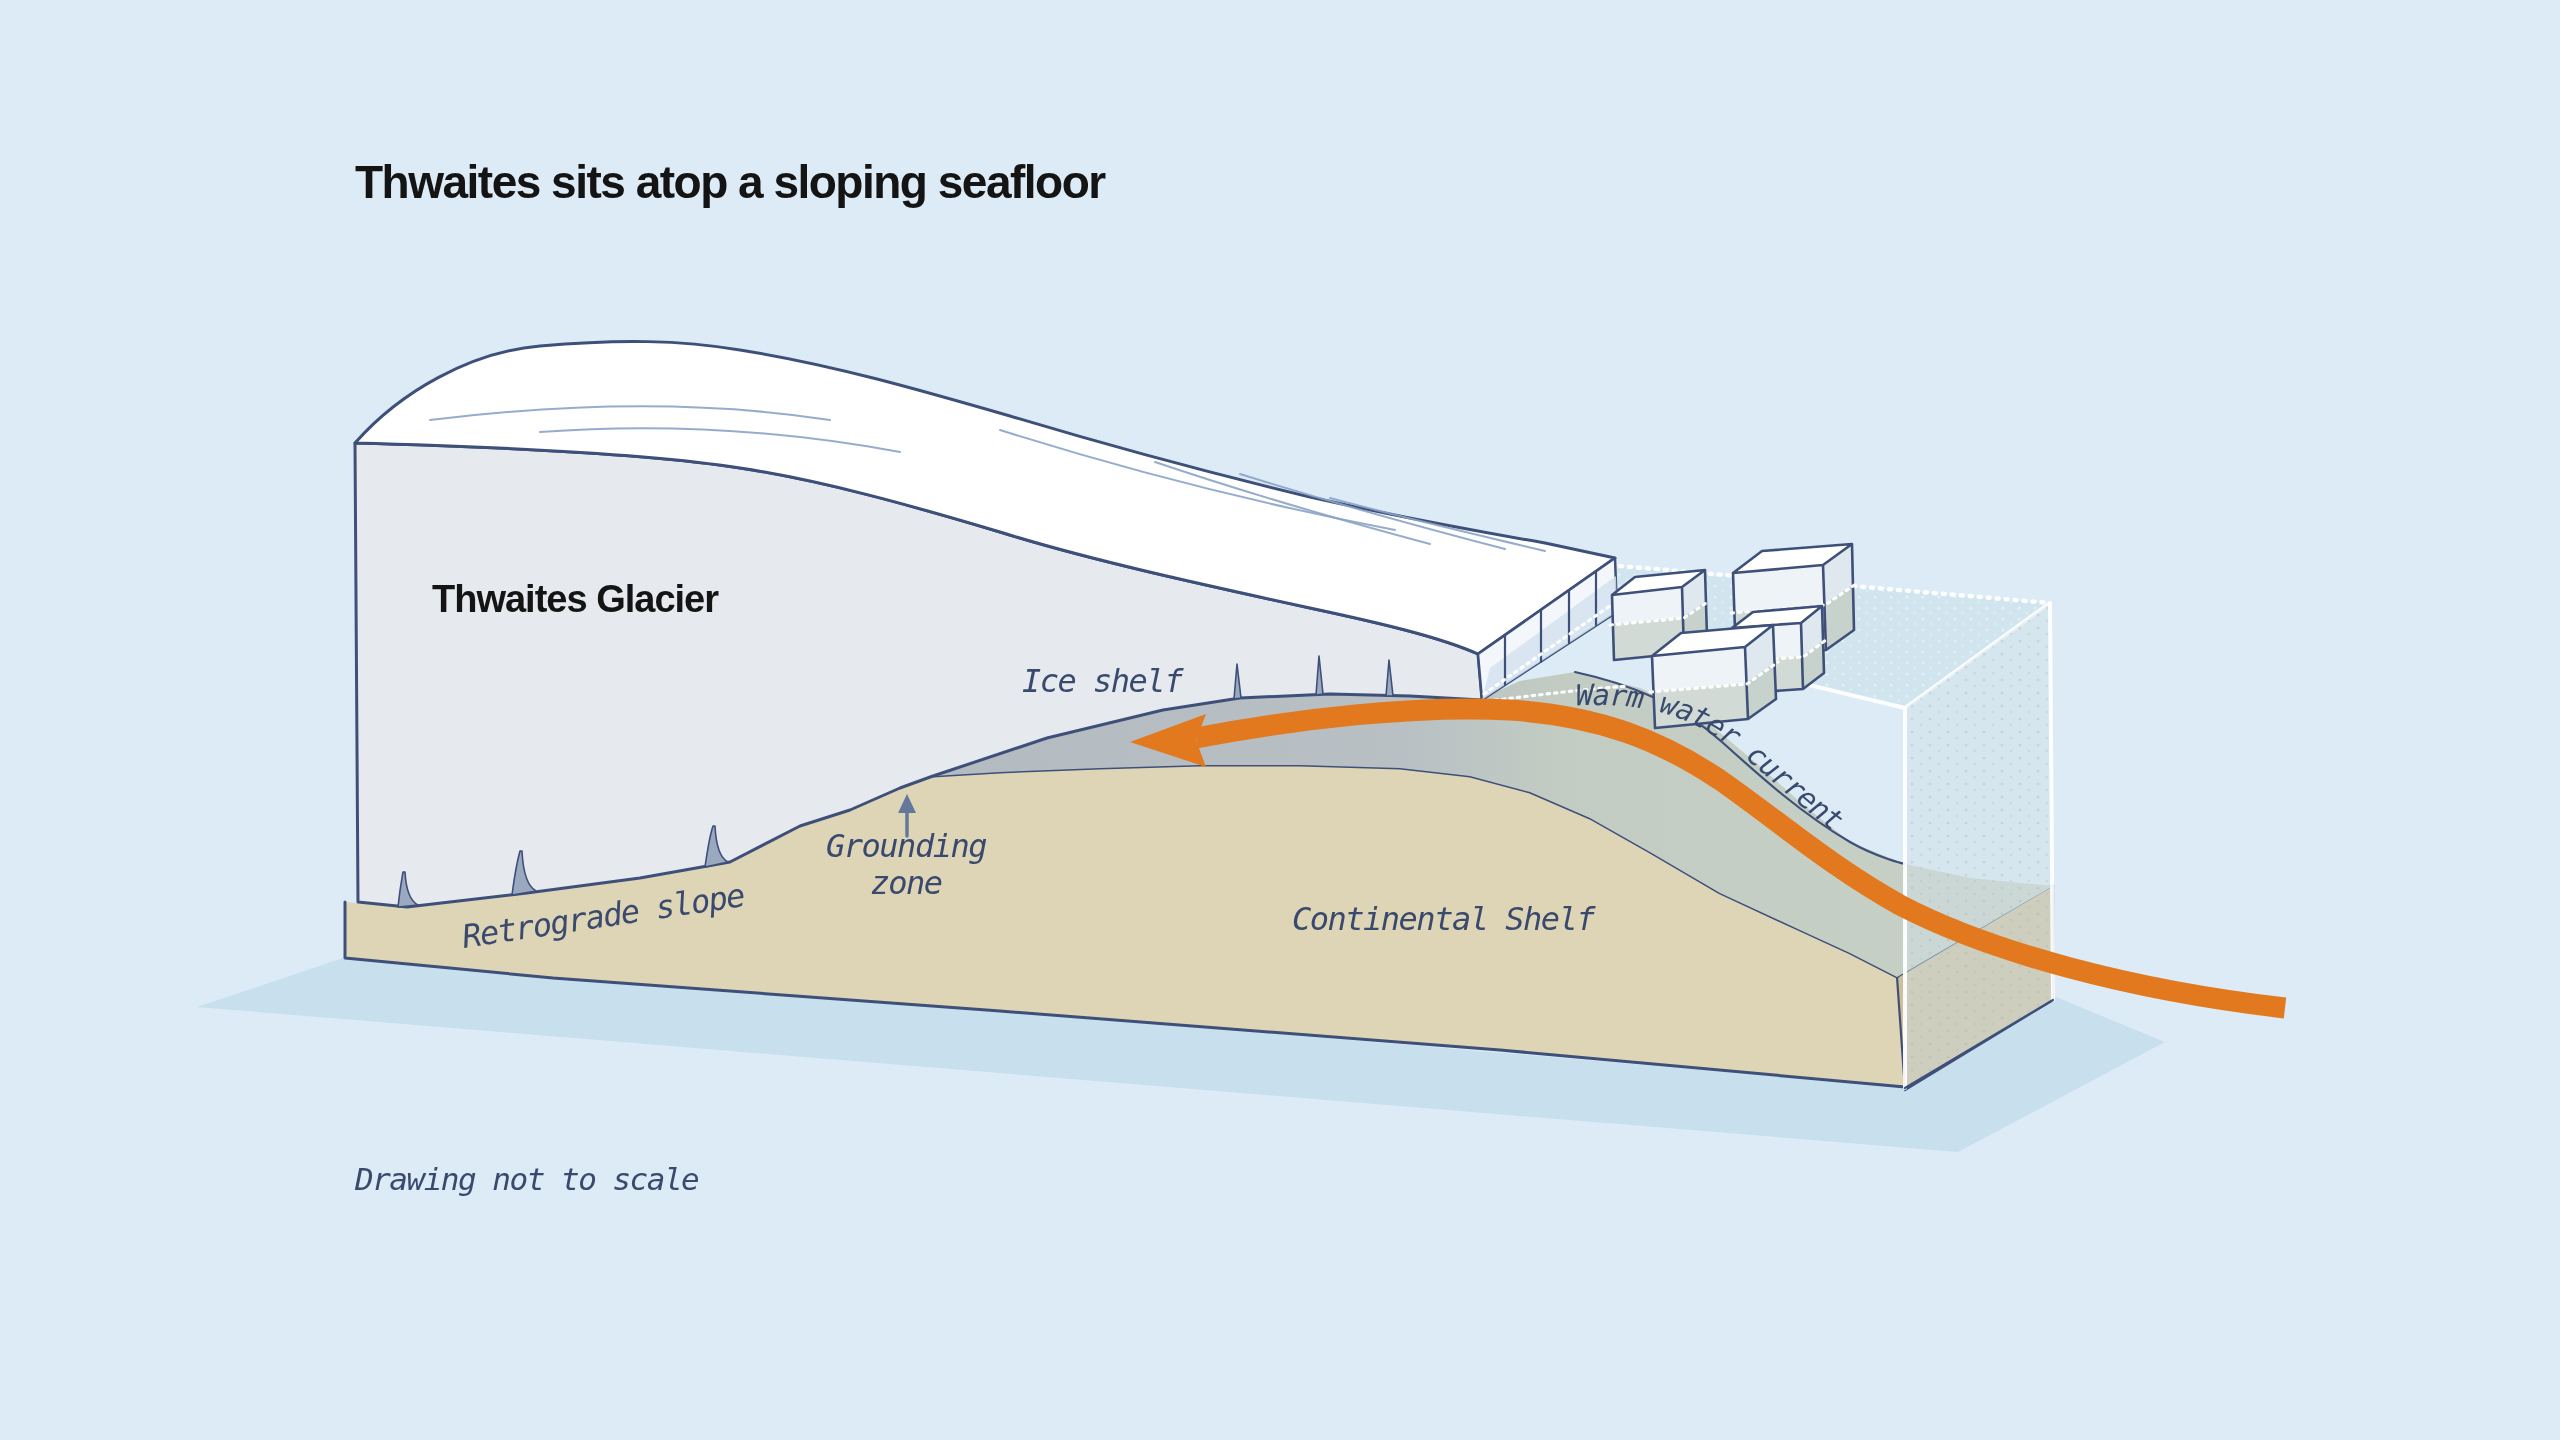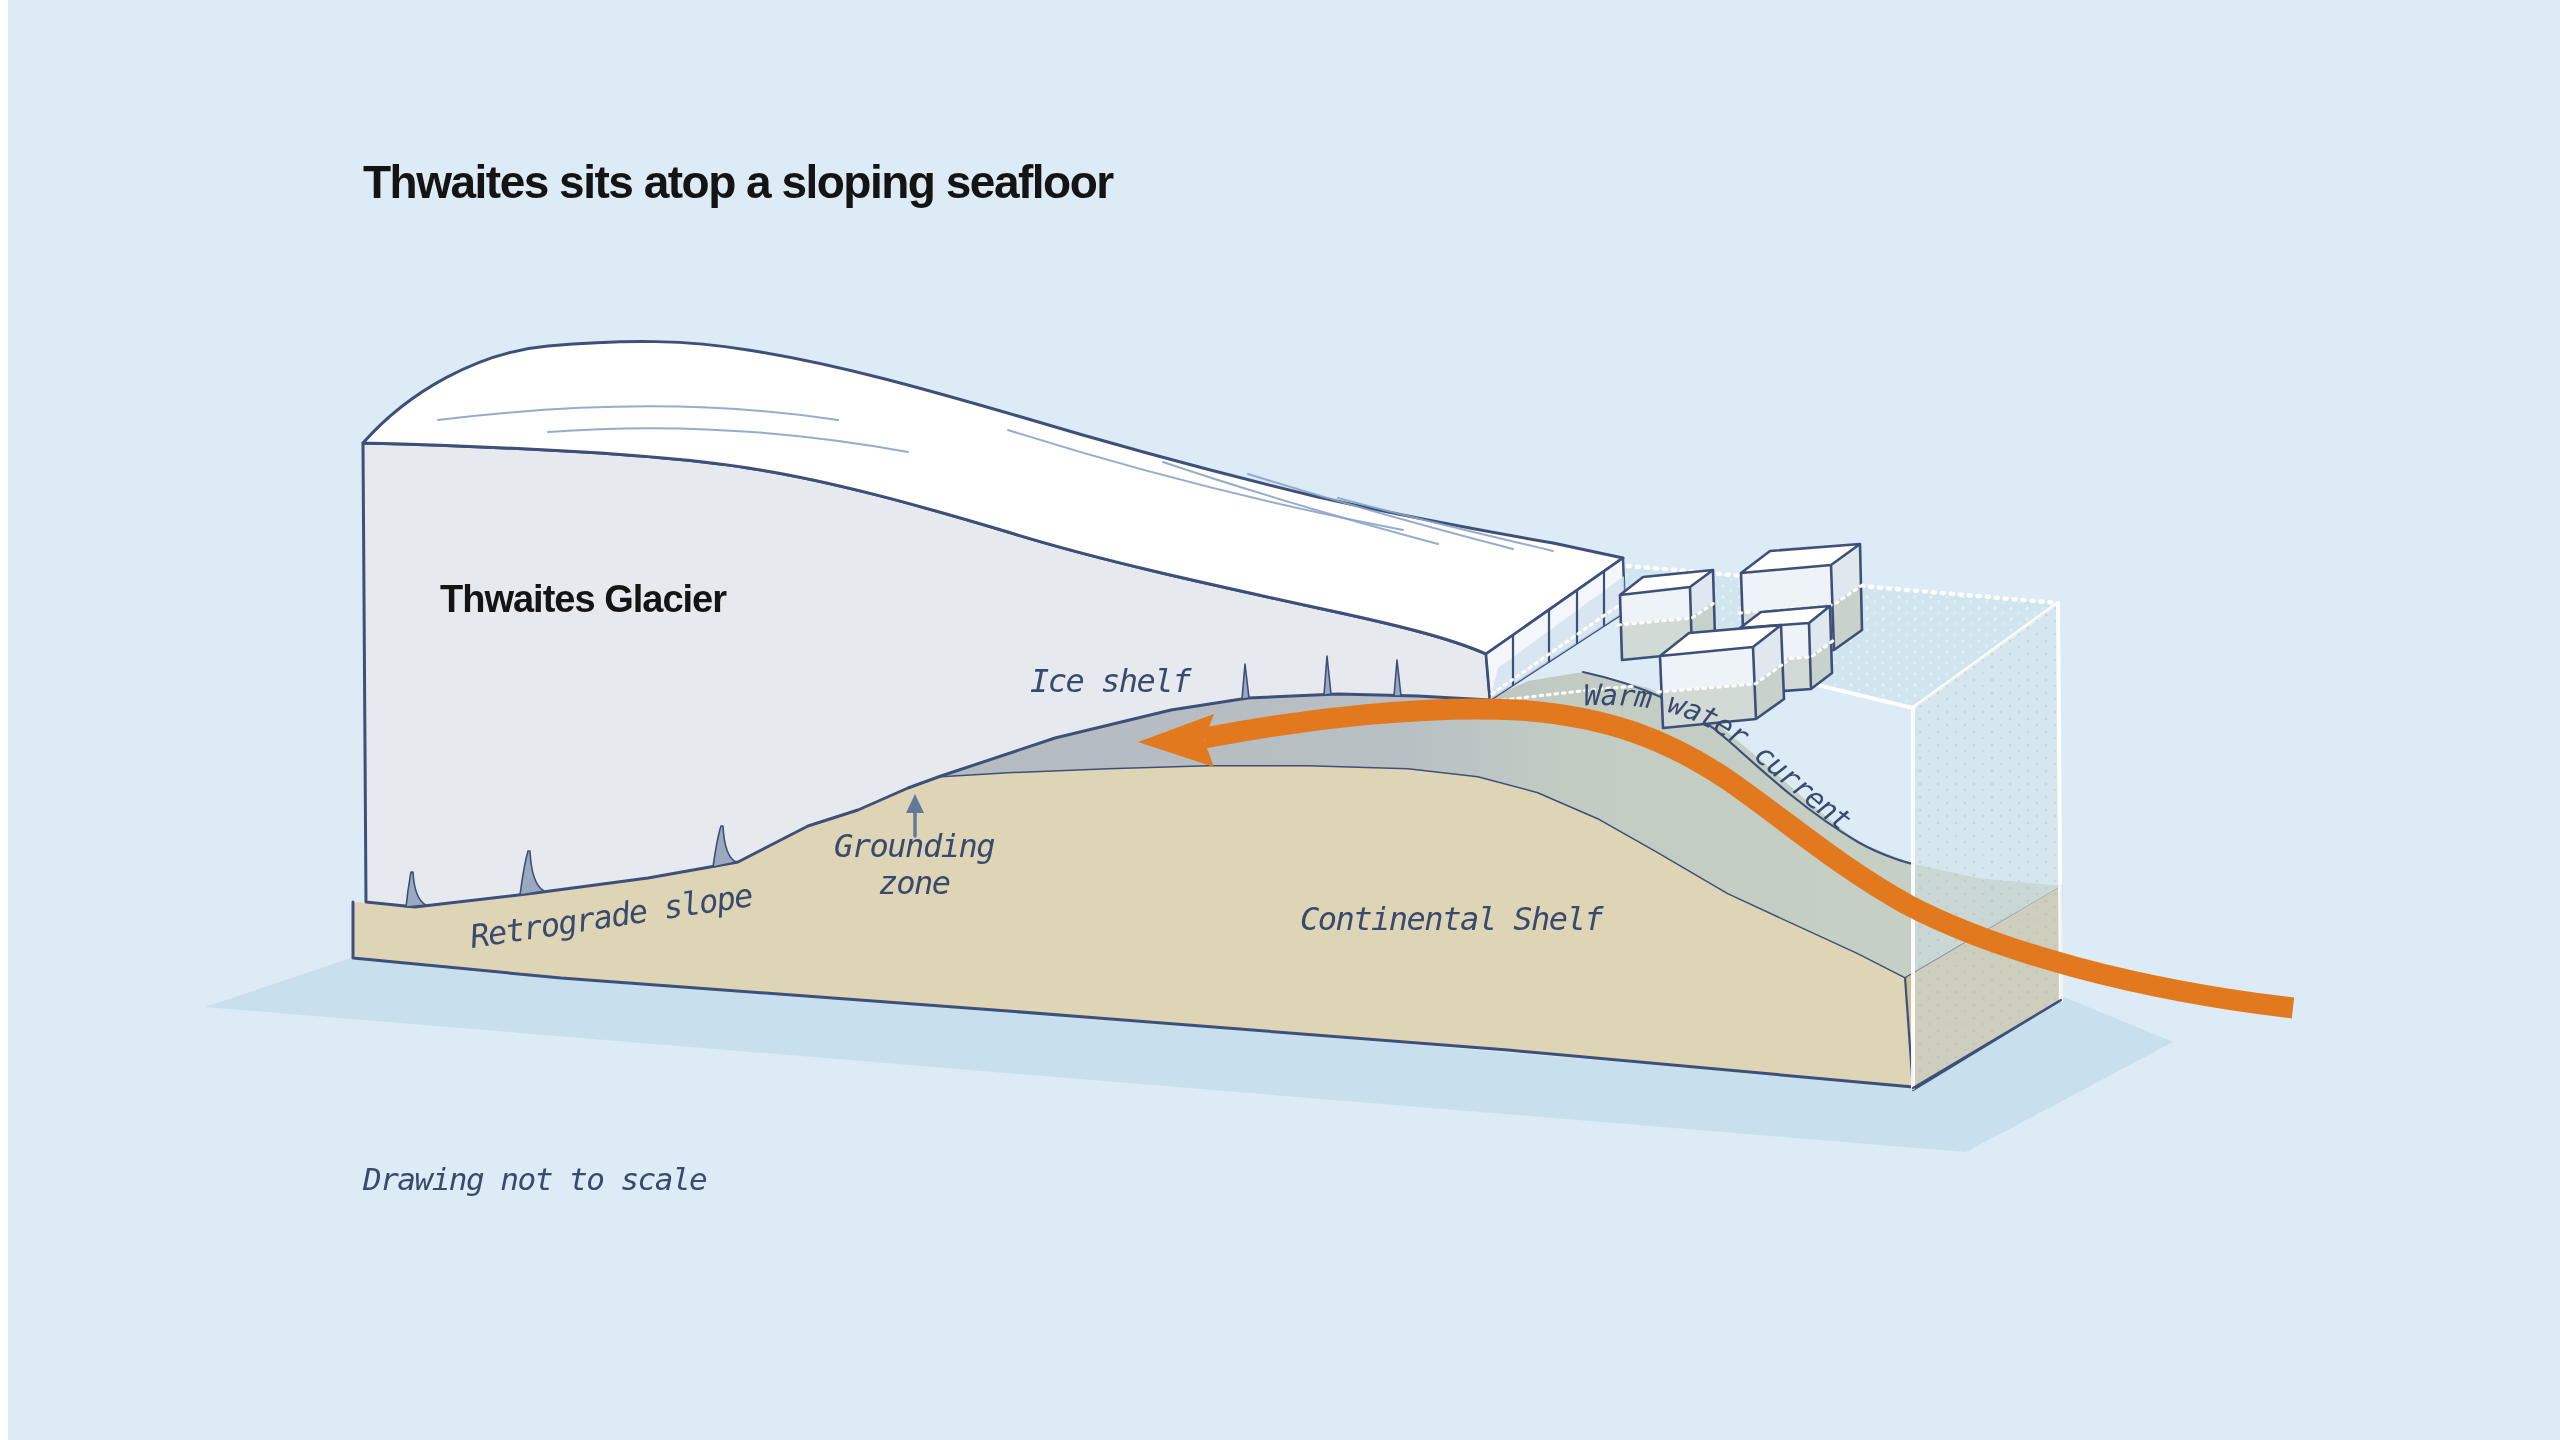--- a/index.html
+++ b/index.html
@@ -1,17 +1,17 @@
 <!DOCTYPE html>
 <html><head>
 <meta charset="utf-8">
 <style>
   html,body{margin:0;padding:0;}
   body{width:2560px;height:1440px;overflow:hidden;font-family:"Liberation Sans",sans-serif;}
-  .stage{position:relative;width:2164px;height:1440px;margin-left:8px;}
+  .stage{position:relative;width:2164px;height:1440px;}
   svg{display:block;}
   .edge{fill:none;stroke:#3e5079;stroke-width:3;stroke-linejoin:round;stroke-linecap:round;}
   .edge-thin{fill:none;stroke:#3e5079;stroke-width:2.2;stroke-linejoin:round;stroke-linecap:round;}
   .white-edge{fill:none;stroke:#ffffff;stroke-width:4;stroke-linecap:round;opacity:.92;}
   .white-dots{fill:none;stroke:#ffffff;stroke-width:4.5;stroke-linecap:round;stroke-dasharray:2 7;opacity:.95;}
   .waterline{fill:none;stroke:#ffffff;stroke-width:3.2;stroke-linecap:round;stroke-dasharray:2.5 5;opacity:.95;}
   .flowline{fill:none;stroke:#8ba3c6;stroke-width:2;stroke-linecap:round;opacity:.9;}
   .spike{fill:#9aa9bf;stroke:#3e5079;stroke-width:1.6;stroke-linejoin:round;}
   .berg-top{fill:#ffffff;}
   .berg-front{fill:#eef3f7;}

